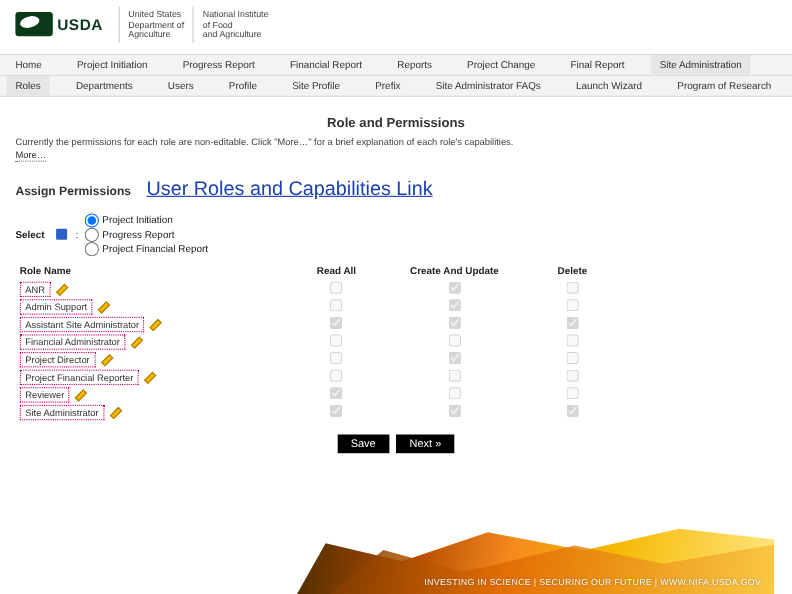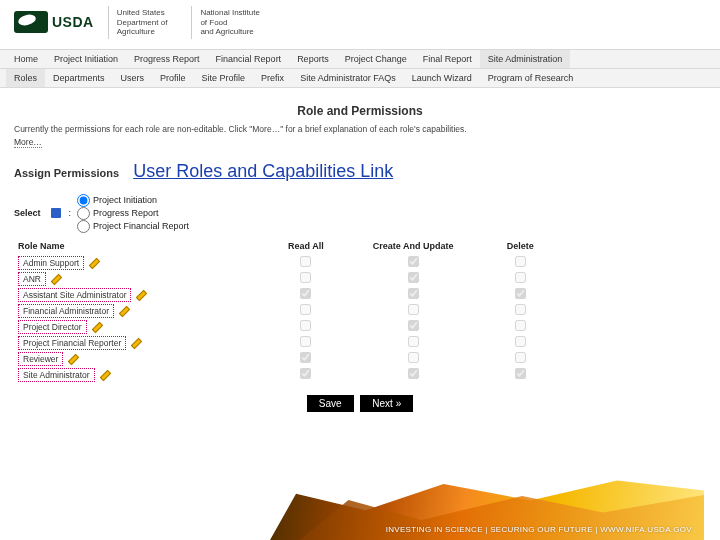--- a/index.html
+++ b/index.html
@@ -5,24 +5,24 @@
   * { box-sizing: border-box; margin: 0; padding: 0; }
   body { font-family: Arial, Helvetica, sans-serif; font-size: 10px; color: #222; width: 720px; height: 540px; background: #fff; position: relative; overflow: hidden; }
 
   
   .hdr { display: flex; padding: 6px 14px 10px 14px; }
   .usda-logo { display: flex; align-items: center; margin-right: 14px; }
   .usda-mark { width: 34px; height: 22px; background: #0a3a1a; border-radius: 3px; margin-right: 4px; position: relative; }
   .usda-mark::after { content:""; position:absolute; top:4px; left:4px; width:18px; height:10px; border-radius:50%; background:#fff; transform:rotate(-15deg); }
   .usda-text { font-weight: bold; font-size: 14px; color:#0a3a1a; letter-spacing:.5px; }
   .dept { font-size: 8px; color:#444; line-height:1.2; border-left:1px solid #ccc; padding:2px 8px; }
-  .dept + .dept { margin-left:16px; }
-
-  
-  .nav { display:flex; gap:0; padding:0 6px; background:#f3f3f3; border-top:1px solid #d9d9d9; border-bottom:1px solid #d9d9d9; }
+  .dept + .dept { margin-left:0; }
+
+  
+  .nav { display:flex; gap:16px; padding:0 6px; background:#f3f3f3; border-top:1px solid #d9d9d9; border-bottom:1px solid #d9d9d9; }
   .nav2 { border-top:none; }
   .nav-item { padding:4px 8px; font-size:9px; color:#333; cursor:pointer; white-space:nowrap; }
   .nav-item.active { background:#e6e6e6; }
 
   
   .page { padding:10px 14px 0 14px; }
   .page-title { text-align:center; font-size:12px; font-weight:bold; color:#333; margin:6px 0 6px 0; }
   .intro { font-size:8.5px; color:#444; margin-bottom:2px; }
   .more-link { font-size:8.5px; color:#333; border-bottom:1px dotted #777; cursor:pointer; }
 
@@ -146,32 +146,32 @@
         <th class="name">Role Name</th>
         <th class="c">Read All</th>
         <th class="c">Create And Update</th>
         <th class="c">Delete</th>
       </tr>
     </thead>
     <tbody id="rows">
         <tr>
           <td>
             <div class="role-cell">
+              <span class="role-box">ANR</span>
+              <span class="pencil"></span>
+            </div>
+          </td>
+          <td class="c"><input type="checkbox" disabled="" style=""></td>
+          <td class="c"><input type="checkbox" disabled="" checked="" style=""></td>
+          <td class="c"><input type="checkbox" disabled="" style=""></td>
+        </tr>
+        <tr>
+          <td>
+            <div class="role-cell">
               <span class="role-box">Admin Support</span>
-              <span class="pencil"></span>
-            </div>
-          </td>
-          <td class="c"><input type="checkbox" disabled="" style=""></td>
-          <td class="c"><input type="checkbox" disabled="" checked="" style=""></td>
-          <td class="c"><input type="checkbox" disabled="" style=""></td>
-        </tr>
-        <tr>
-          <td>
-            <div class="role-cell">
-              <span class="role-box">ANR</span>
               <span class="pencil"></span>
             </div>
           </td>
           <td class="c"><input type="checkbox" disabled="" style=""></td>
           <td class="c"><input type="checkbox" disabled="" checked="" style=""></td>
           <td class="c"><input type="checkbox" disabled="" style=""></td>
         </tr>
         <tr>
           <td>
             <div class="role-cell">

